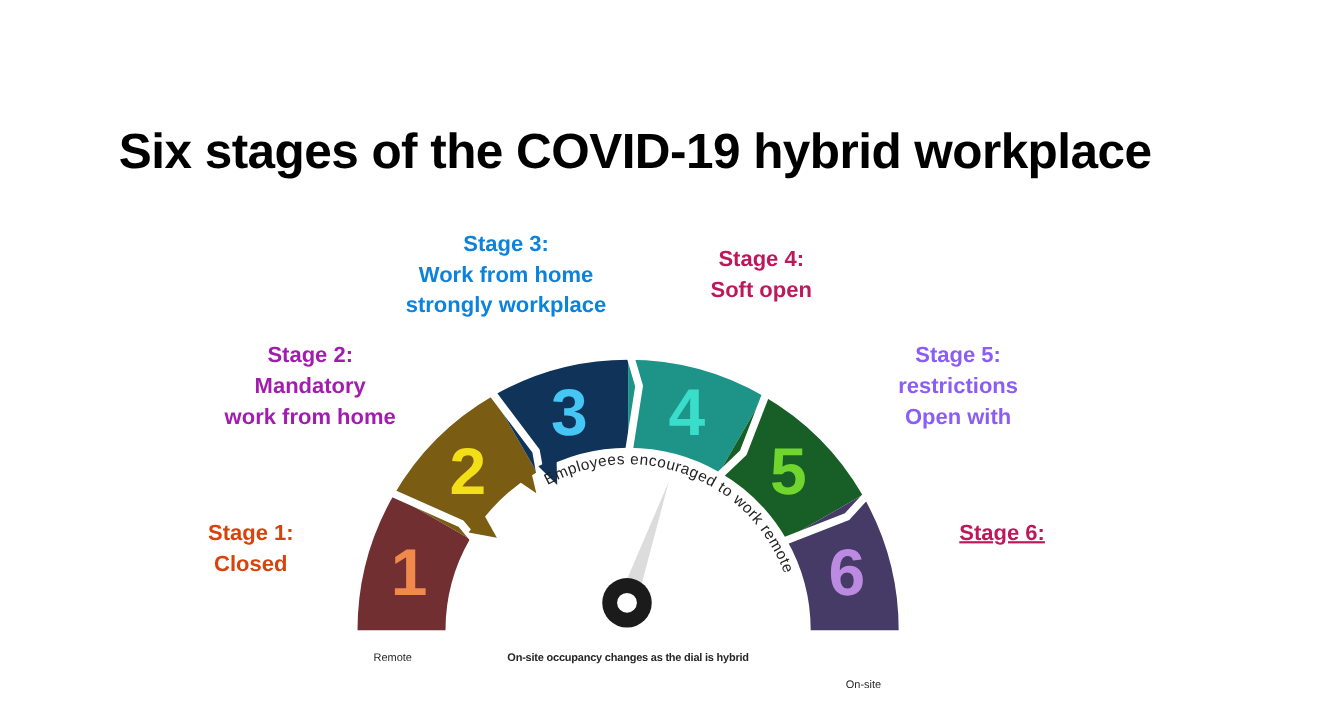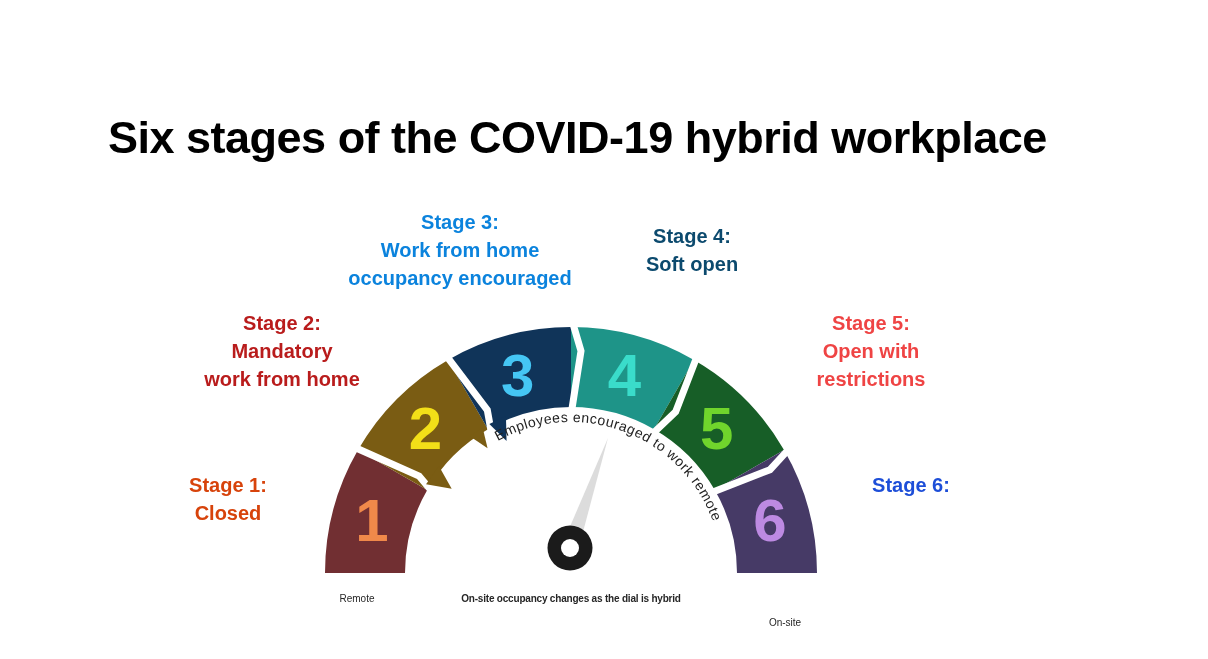--- a/index.html
+++ b/index.html
@@ -37,44 +37,44 @@
 
 <div class="slide">
 
   <h1 class="title">Six stages of the COVID-19 hybrid workplace</h1>
 
   <div class="stage-label" id="sl1" style="color: rgb(215, 67, 11);">
     <div>Stage 1:</div>
     <div>Closed</div>
   </div>
 
-  <div class="stage-label" id="sl2" style="color: #b91c1c;">
+  <div class="stage-label" id="sl2" style="color: #a21caf;">
     <div>Stage 2:</div>
     <div>Mandatory</div>
     <div>work from home</div>
   </div>
 
   <div class="stage-label" id="sl3" style="color: rgb(11, 131, 221);">
     <div>Stage 3:</div>
     <div>Work from home</div>
-    <div>occupancy encouraged</div>
+    <div>strongly workplace</div>
   </div>
 
-  <div class="stage-label" id="sl4" style="color: #0c4a6e;">
+  <div class="stage-label" id="sl4" style="color: #be185d;">
     <div>Stage 4:</div>
     <div>Soft open</div>
   </div>
 
-  <div class="stage-label" id="sl5" style="color: #ef4444;">
+  <div class="stage-label" id="sl5" style="color: #8b5cf6;">
     <div>Stage 5:</div>
+    <div>restrictions</div>
     <div>Open with</div>
-    <div>restrictions</div>
   </div>
 
-  <div class="stage-label" id="sl6" style="color: #1d4ed8;">
+  <div class="stage-label" id="sl6" style="color: #be185d; text-decoration: underline;">
     <div>Stage 6:</div>
   </div>
 
   <svg id="gauge" width="520" height="264" viewBox="0 0 520 264">
       <path d="M14 259.99999999999994 A246 246 0 0 1 46.95775066902809 137 L116.23978297178317 177 A166 166 0 0 0 94 260 Z" fill="#712f32"></path>
       <path d="M46.95775066902809 137 A246 246 0 0 1 137.00000000000006 46.95775066902809 L177.00000000000006 116.23978297178317 A166 166 0 0 0 116.23978297178317 177 Z" fill="#7a5c13"></path>
       <path d="M137.00000000000006 46.95775066902809 A246 246 0 0 1 260 14 L260 94 A166 166 0 0 0 177.00000000000006 116.23978297178317 Z" fill="#103459"></path>
       <path d="M260 14 A246 246 0 0 1 383 46.957750669028115 L343 116.2397829717832 A166 166 0 0 0 260 94 Z" fill="#1e9488"></path>
       <path d="M383 46.957750669028115 A246 246 0 0 1 473.0422493309719 137 L403.76021702821686 177 A166 166 0 0 0 343 116.2397829717832 Z" fill="#175e27"></path>
       <path d="M473.0422493309719 137 A246 246 0 0 1 506 260 L426 260 A166 166 0 0 0 403.76021702821686 177 Z" fill="#463a66"></path>

